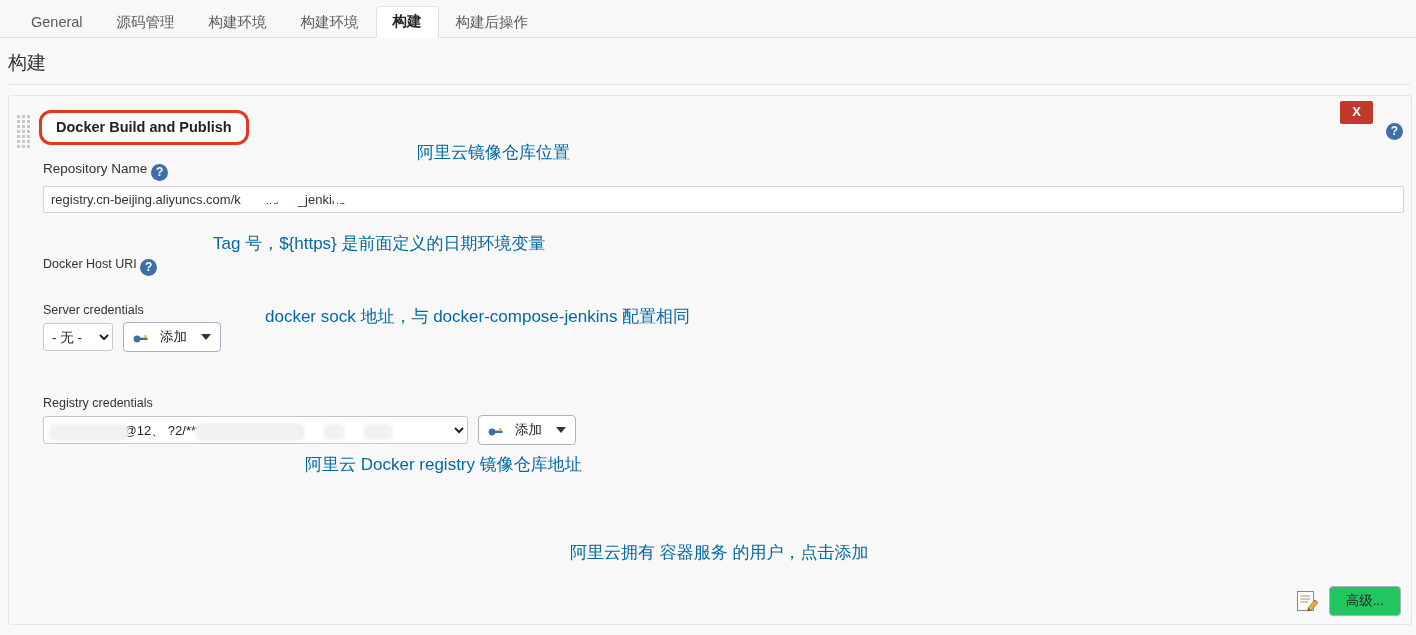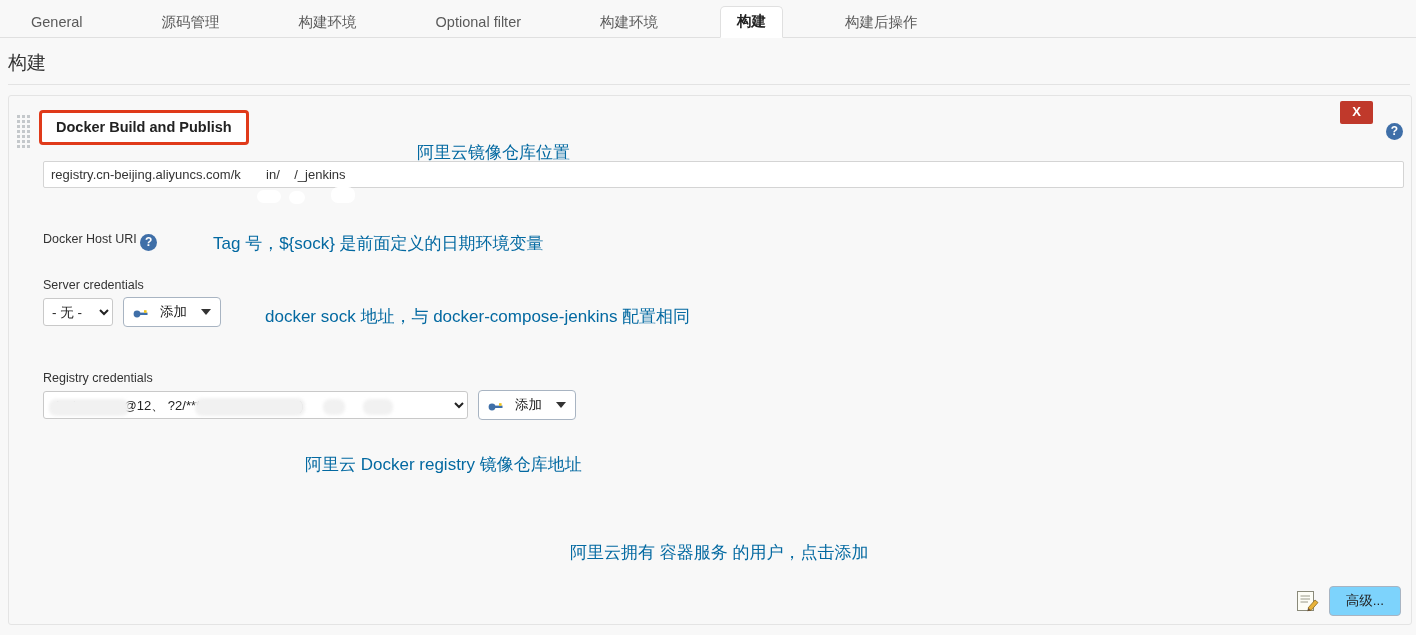--- a/index.html
+++ b/index.html
@@ -14,21 +14,20 @@
 
   
   .tabbar {
     position: relative;
     height: 38px;
     background: #f8f8f8;
     border-bottom: 1px solid #e0e0e0;
     display: flex;
     align-items: flex-end;
     padding-left: 14px;
-    gap: 45px;
   }
   .tab {
     font-size: 14.5px;
     color: #5a5a5a;
     padding: 7px 16px 9px 16px;
     line-height: 1;
     white-space: nowrap;
     cursor: pointer;
     border: 1px solid transparent;
     border-bottom: none;
@@ -115,21 +114,21 @@
     position: absolute;
     right: 8px;
     top: 27px;
     vertical-align: baseline;
   }
 
   .builder-title-box {
     display: inline-block;
     background: #fff;
     border: 3px solid #e03a1a;
-    border-radius: 4px;
+    border-radius: 12px;
     padding: 6px 14px 7px 14px;
     font-size: 14.5px;
     font-weight: bold;
     color: #222;
     margin: 2px 0 0 16px;
   }
 
   
   .field { margin: 0 0 0 20px; position: relative; }
   .field-label {
@@ -212,21 +211,21 @@
     position: absolute;
     right: 10px;
     bottom: 8px;
     display: flex;
     align-items: center;
     gap: 10px;
   }
   .btn-advanced {
     height: 30px;
     padding: 0 16px;
-    background: #7dd3fc;
+    background: #22c55e;
     border: 1px solid #a8b4c2;
     border-radius: 4px;
     font-size: 13.5px;
     color: #222;
     cursor: pointer;
     font-family: "Liberation Sans", sans-serif;
   }
   .notepad-icon { width: 24px; height: 24px; cursor: pointer; }
 
   
@@ -240,21 +239,20 @@
     z-index: 30;
   }
 </style>
 </head>
 <body>
 
 <div class="tabbar" id="tabbar">
     <div class="tab">General</div>
     <div class="tab">源码管理</div>
     <div class="tab">构建环境</div>
-    <div class="tab">Optional filter</div>
     <div class="tab">构建环境</div>
     <div class="tab active">构建</div>
     <div class="tab">构建后操作</div>
   </div>
 
 <h1 class="page-heading">构建</h1>
 <div class="heading-rule"></div>
 
 <div class="builder-wrap">
 
@@ -262,20 +260,24 @@
 
   <button class="btn-delete">X</button>
   <span class="help-icon corner">?</span>
 
   <div class="builder-title-box">Docker Build and Publish</div>
 
   <div class="spacer-md"></div>
 
   
   <div class="field">
+    <label class="field-label">
+      <span>Repository Name</span>
+      <span class="help-icon">?</span>
+    </label>
     <input class="text" type="text" value="registry.cn-beijing.aliyuncs.com/k       in/    /_jenkins" style="">
     <div class="redact" style="left:214px; top:29px; width:24px; height:13px;"></div>
     <div class="redact" style="left:246px; top:30px; width:16px; height:13px;"></div>
     <div class="redact" style="left:288px; top:26px; width:24px; height:16px;"></div>
   </div>
 
   <div class="spacer-lg"></div>
 
   
 
@@ -353,17 +355,17 @@
         <path d="M13 19 L16 21.5 L12.4 22.3 Z" fill="#6b5030"></path>
       </svg>
     </span>
     <button class="btn-advanced">高级...</button>
   </div>
 
 </div>
 
 <div id="annot-layer">
     <div class="annot" style="left: 417px; top: 141px;">阿里云镜像仓库位置</div>
-    <div class="annot" style="left: 213px; top: 232px;">Tag 号，${sock} 是前面定义的日期环境变量</div>
+    <div class="annot" style="left: 213px; top: 232px;">Tag 号，${https} 是前面定义的日期环境变量</div>
     <div class="annot" style="left: 265px; top: 305px; text-align: right;">docker sock 地址，与 docker-compose-jenkins 配置相同</div>
     <div class="annot" style="left: 305px; top: 453px;">阿里云 Docker registry 镜像仓库地址</div>
     <div class="annot" style="left: 570px; top: 541px;">阿里云拥有 容器服务 的用户，点击添加</div>
   </div>
 
 </body></html>

